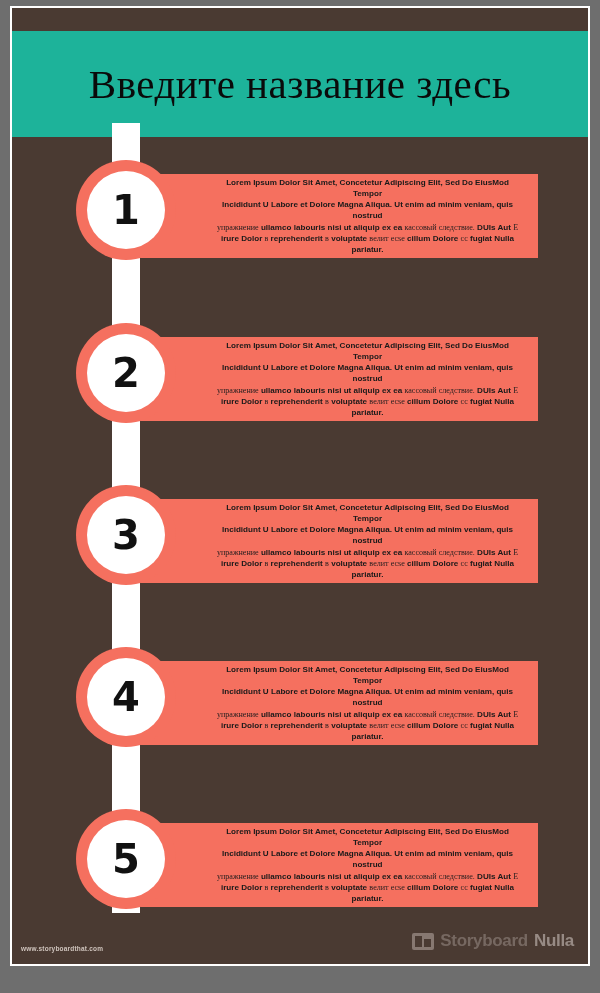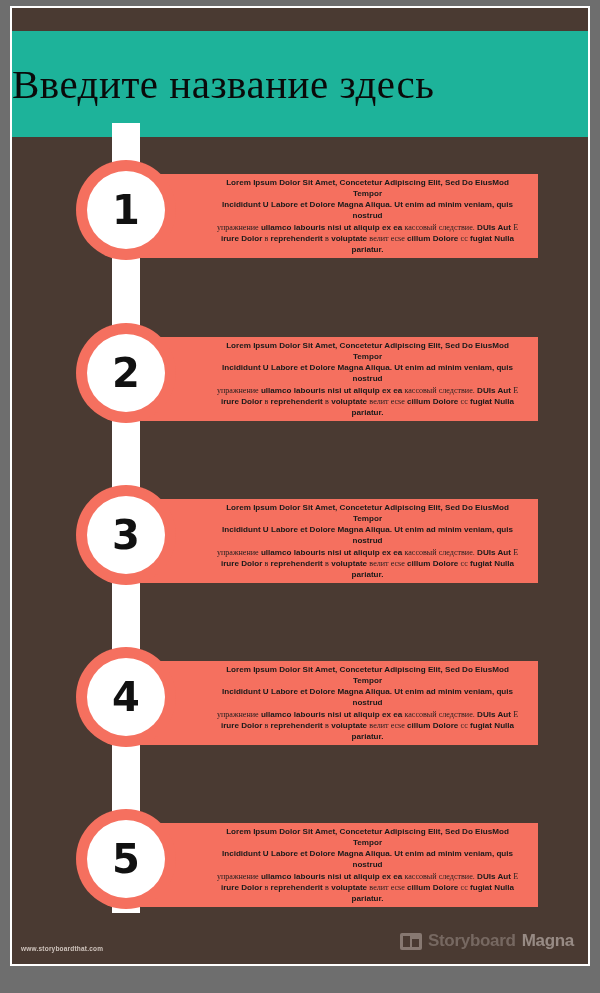--- a/index.html
+++ b/index.html
@@ -40,21 +40,21 @@
   
   #title-band {
     position: absolute;
     left: 0;
     top: 23px;
     width: 100%;
     height: 106px;
     background: #1db39a;
     display: flex;
     align-items: center;
-    justify-content: flex-start;
+    justify-content: center;
   }
   #poster-title {
     font-family: "Liberation Serif", "DejaVu Serif", serif;
     font-size: 41px;
     color: #0a0a0a;
     white-space: nowrap;
     letter-spacing: 0.5px;
     line-height: 1;
   }
 
@@ -343,17 +343,17 @@
           <span class="step-number">5</span>
         </div>
       </div>
     </div>
 
     <div id="footer-url">www.storyboardthat.com</div>
 
     <div id="footer-logo">
       <span id="logo-mark"></span>
       <span class="logo-word-a">Storyboard</span>
-        <span class="logo-word-b">Magna</span>
+        <span class="logo-word-b">Nulla</span>
     </div>
 
   </div>
 </div>
 
 </body></html>

